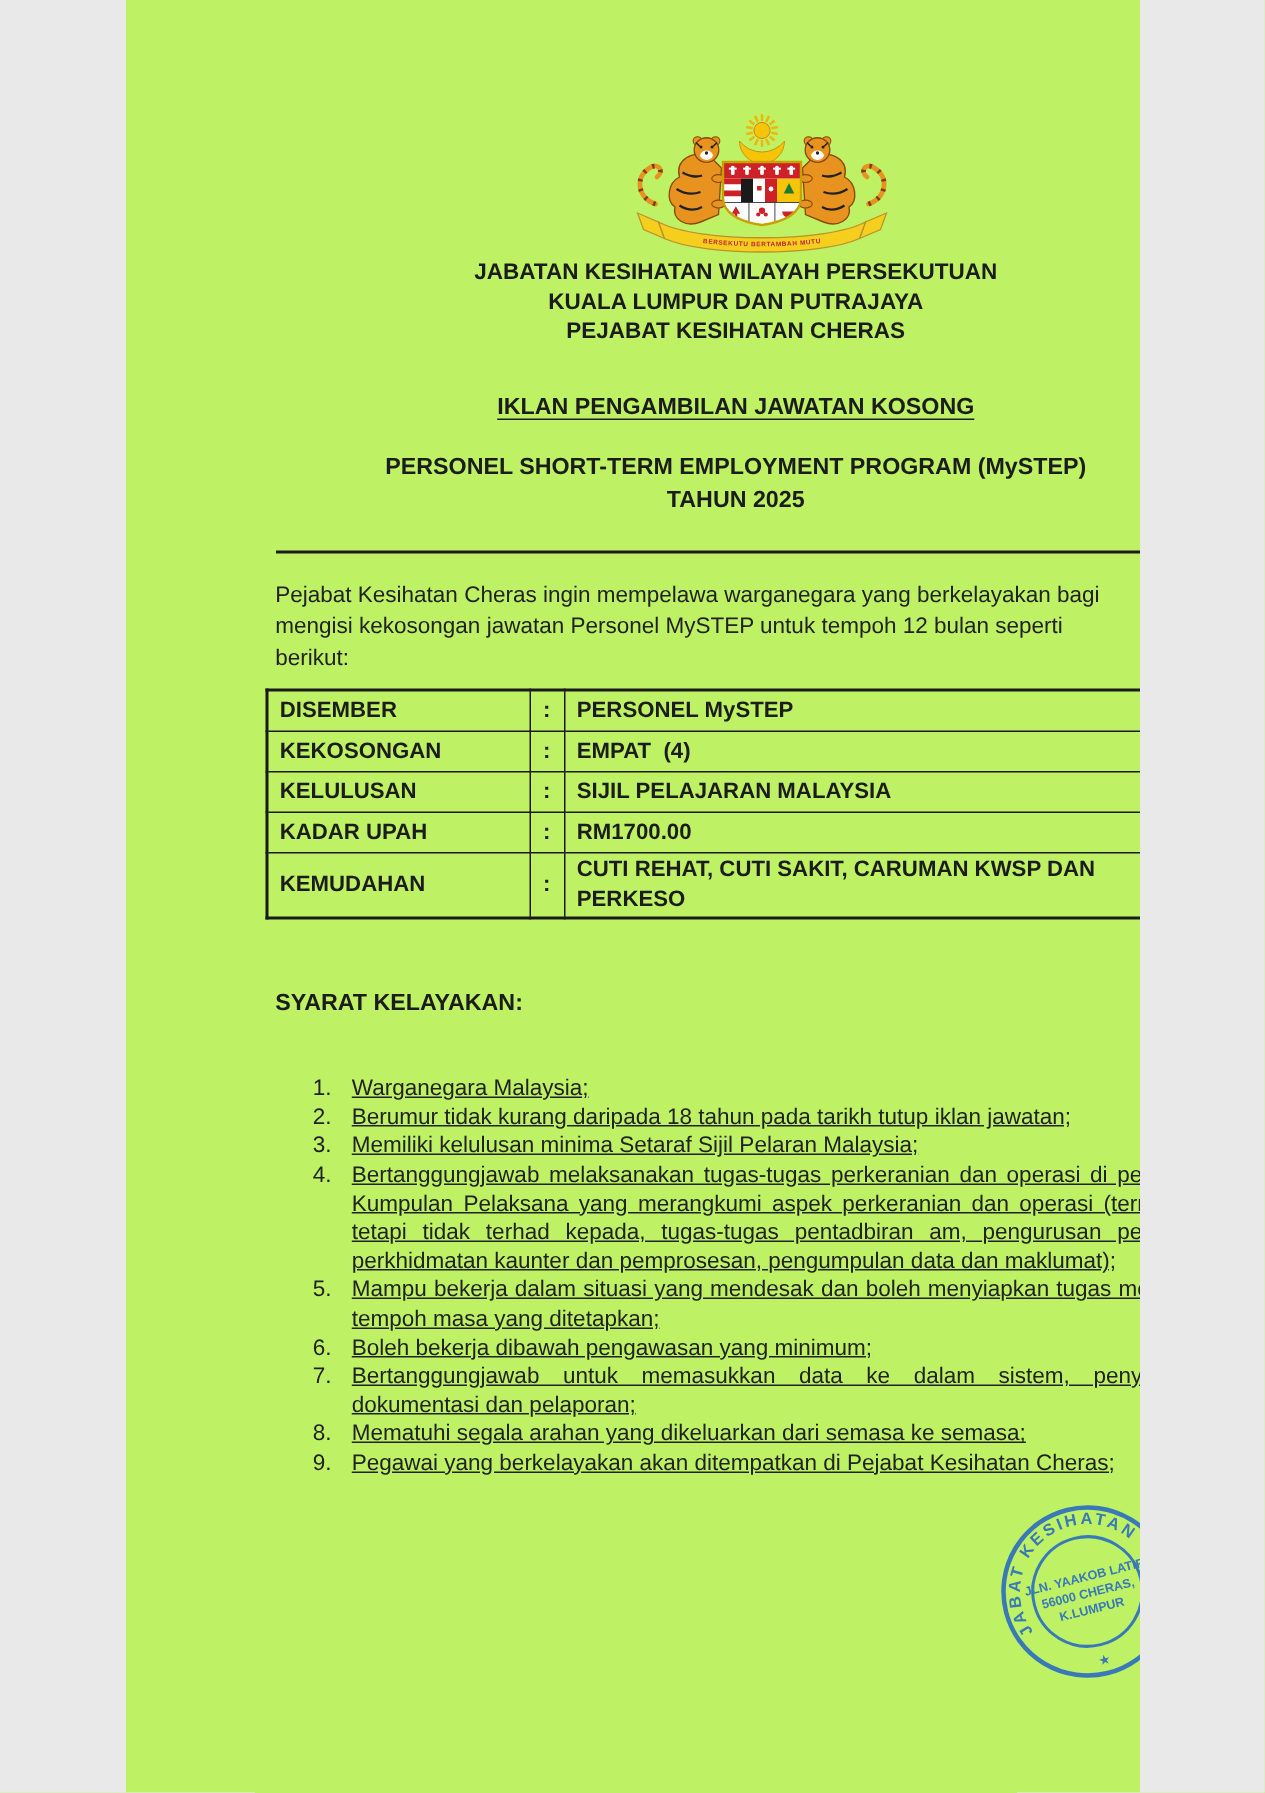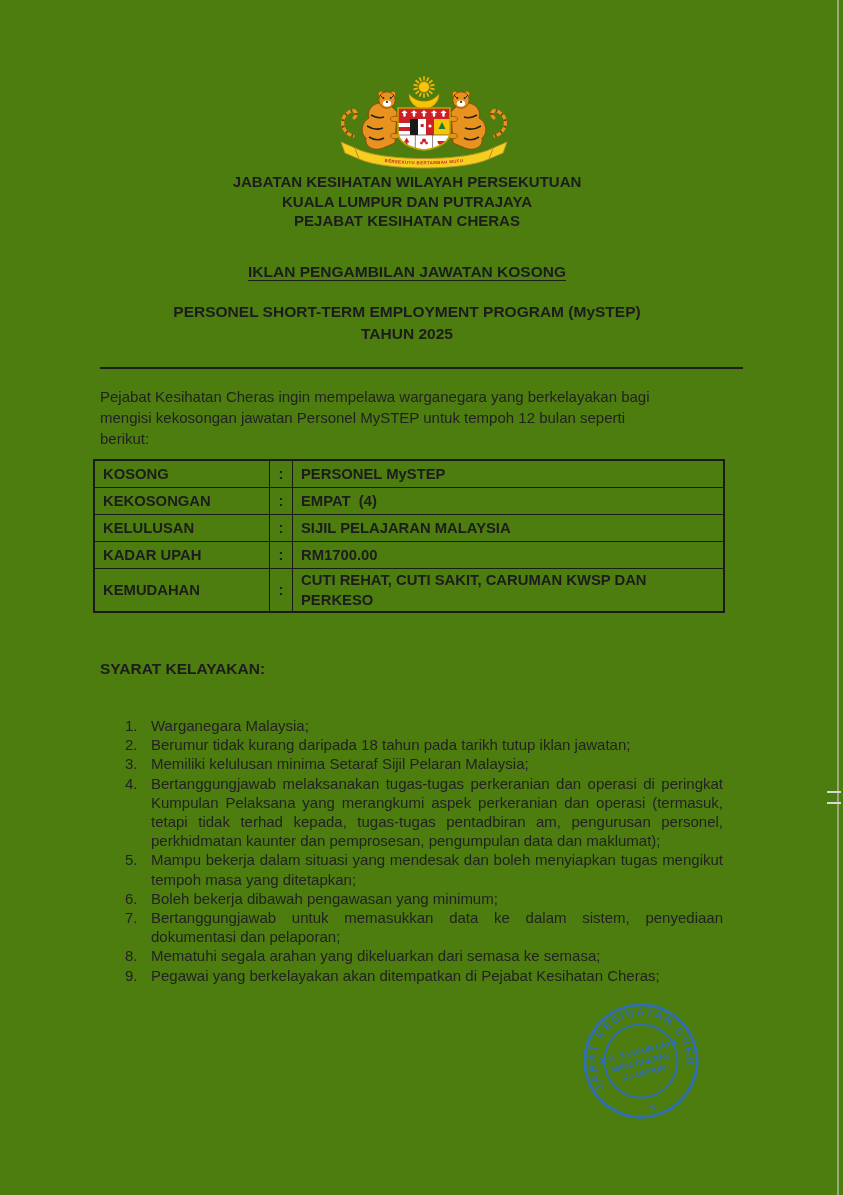--- a/index.html
+++ b/index.html
@@ -1,20 +1,20 @@
 <!DOCTYPE html>
 <html><head>
 <meta charset="utf-8">
 <style>
   html,body{margin:0;padding:0;background:#e9e9e9;}
   .page{
     position:relative;
-    width:843px;height:1195px;
+    width:676px;height:1195px;
     margin:0 auto;
-    background:#4d7c0f;
+    background:#bef264;
     font-family:"Liberation Sans","DejaVu Sans",sans-serif;
     color:#1f1f1f;
     overflow:hidden;
   }
   
   .crest{position:absolute;left:330px;top:74px;width:188px;height:96px;}
   
   .org-block{position:absolute;left:72px;top:172px;width:670px;text-align:center;
     font-weight:700;font-size:15px;line-height:19.5px;color:#1c1c1c;}
   
@@ -37,21 +37,21 @@
   .details td.sep{width:18px;text-align:center;padding:1px 2px;}
   .details td.val{white-space:pre-wrap;line-height:20px;}
   
   .syarat-heading{position:absolute;left:100px;top:660px;
     font-weight:700;font-size:15.5px;color:#1c1c1c;
     text-underline-offset:3px;}
   .req-list{position:absolute;left:125px;top:716px;width:598px;
     font-size:15px;line-height:19.2px;color:#222;}
   .req-item{display:flex;}
   .req-num{width:26px;flex:0 0 26px;}
-  .req-text{flex:1;text-align:justify;}
+  .req-text{flex:1;text-align:justify;text-decoration:underline;}
   
   .stamp{position:absolute;left:578px;top:998px;width:126px;height:126px;opacity:.92;}
   
   .scan-edge{position:absolute;left:837px;top:0;width:2px;height:1195px;background:#cdd0d3;opacity:.55;}
   .scan-tick{position:absolute;left:827px;width:14px;height:1.5px;background:#d6d8da;}
   .tick1{top:791px;} .tick2{top:802px;}
 </style>
 </head>
 <body>
 
@@ -176,21 +176,21 @@
     <div>TAHUN 2025</div>
   </div>
 
   <div class="rule"></div>
 
   <div class="intro">Pejabat Kesihatan Cheras ingin mempelawa warganegara yang berkelayakan bagi mengisi kekosongan jawatan Personel MySTEP untuk tempoh 12 bulan seperti berikut:</div>
 
   <table class="details">
     <tbody>
       <tr>
-        <td class="lbl">KOSONG</td>
+        <td class="lbl">DISEMBER</td>
         <td class="sep">:</td>
         <td class="val">PERSONEL MySTEP</td>
       </tr>
       <tr>
         <td class="lbl">KEKOSONGAN</td>
         <td class="sep">:</td>
         <td class="val">EMPAT  (4)</td>
       </tr>
       <tr>
         <td class="lbl">KELULUSAN</td>

